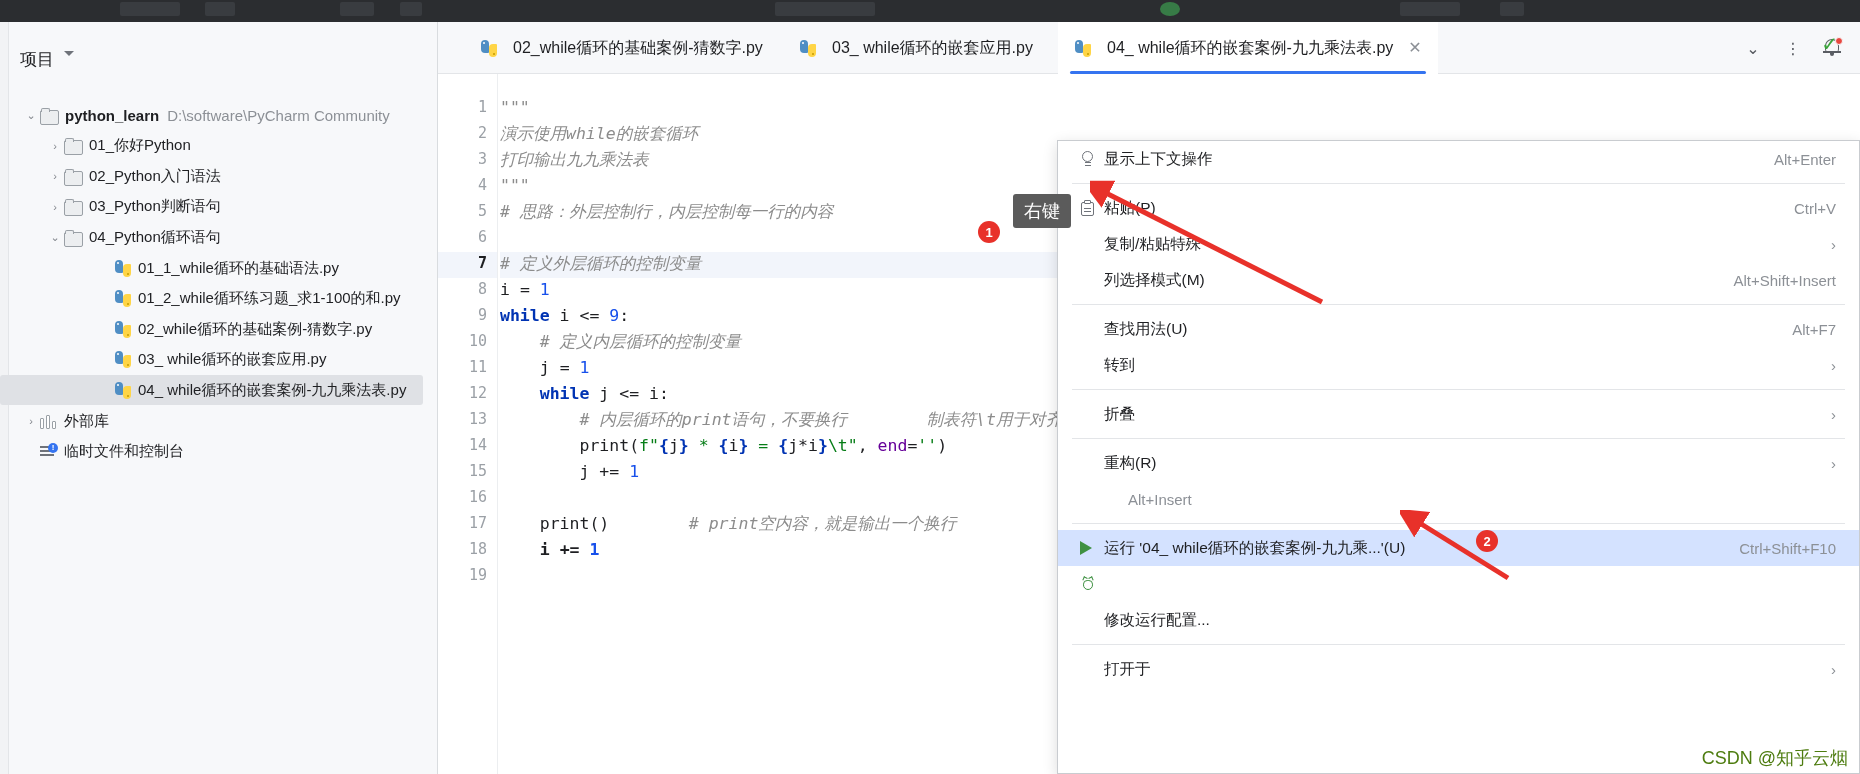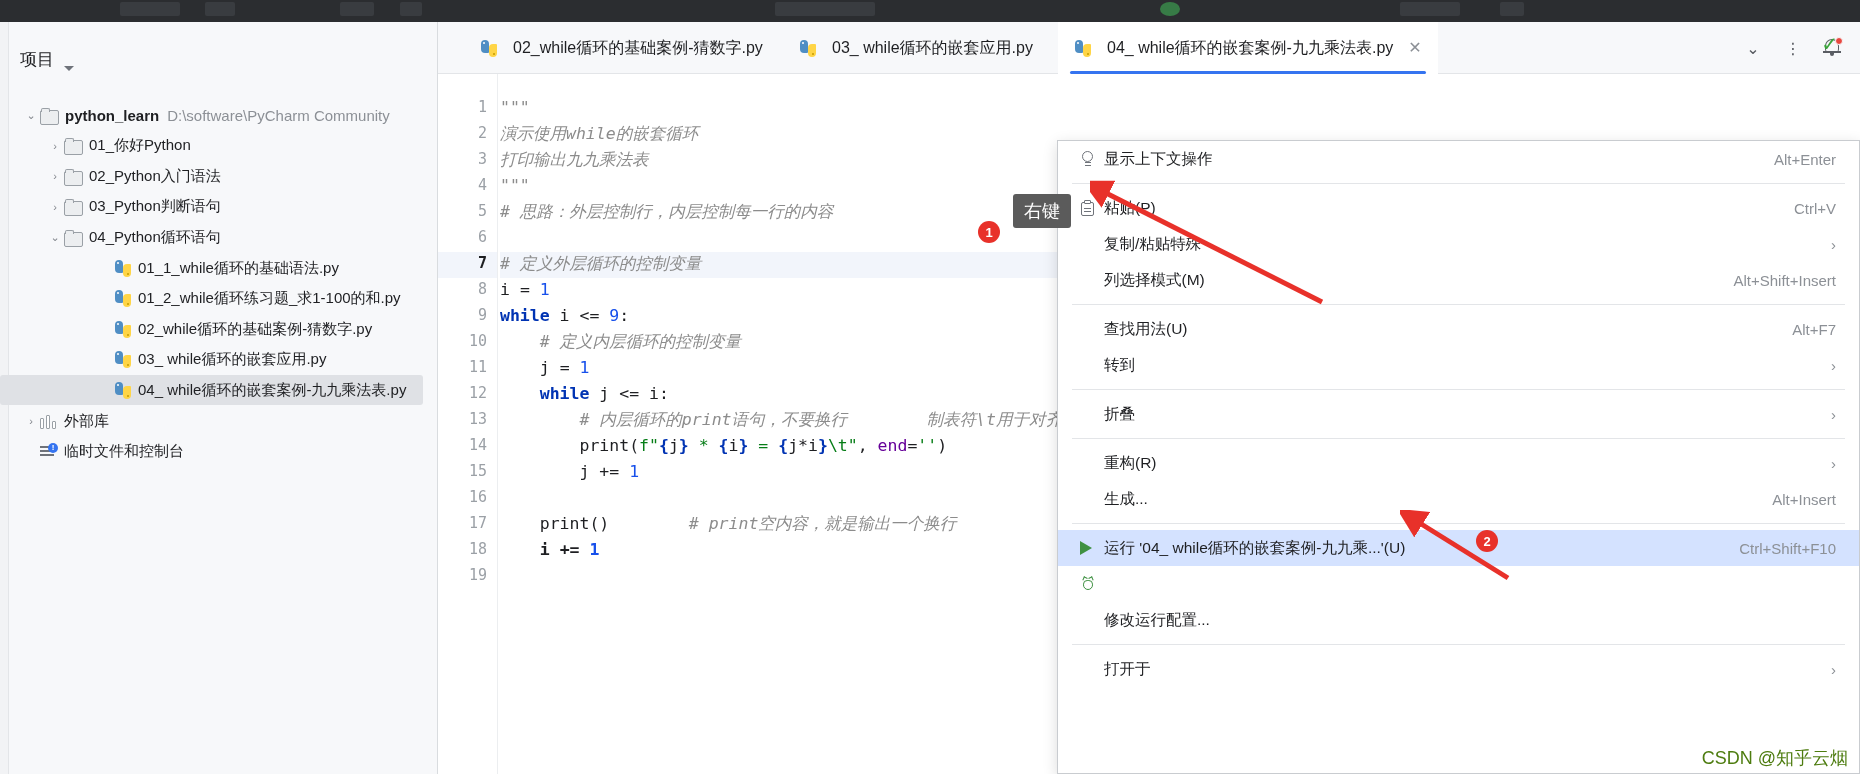--- a/index.html
+++ b/index.html
@@ -18,21 +18,21 @@
   .topbar-ghosts { position:absolute; top:0; left:0; width:100%; height:22px; }
   .ghost { position:absolute; top:2px; height:14px; background:#3c3f43; border-radius:2px; opacity:.85;}
 
   
   .sidebar {
     position:absolute; left:0; top:22px; width:438px; height:752px;
     background:#f7f8fa; border-right:1px solid #d9dcdf;
   }
   .sb-edge { position:absolute; left:0; top:0; width:9px; height:100%; background:#f2f3f5; border-right:1px solid #e3e5e8;}
   .sb-header {
-    position:absolute; left:20px; top:26px; display:flex; align-items:flex-end; gap:10px;
+    position:absolute; left:20px; top:26px; display:flex; align-items:flex-start; gap:10px;
   }
   .sb-title { font-size:17px; color:#1e1f22; }
   .chev-d {
     width:0;height:0;border-left:5px solid transparent;border-right:5px solid transparent;
     border-top:5px solid #6f737a; margin-top:3px;
   }
   .tree { position:absolute; left:0; top:78px; width:100%; }
   .row {
     position:relative; height:30px; display:flex; align-items:center; white-space:nowrap;
     font-size:15px; color:#1e1f22; padding-left:0;
@@ -440,21 +440,20 @@
         <span class="chev-r">›</span>
       </div>
       <div class="msep"></div>
       <div class="mi">
         <span class="mi-ic"></span>
         <span class="mi-label">重构(R)</span>
         <span class="chev-r">›</span>
       </div>
       <div class="mi">
         <span class="mi-ic"></span>
-        <span class="mi-label">生成...</span>
         <span class="mi-key">Alt+Insert</span>
       </div>
       <div class="msep"></div>
       <div class="mi hl">
         <span class="mi-ic">
           <span class="playtri"></span>
         </span>
         <span class="mi-label">运行 '04_ while循环的嵌套案例-九九乘...'(U)</span>
         <span class="mi-key">Ctrl+Shift+F10</span>
       </div>

